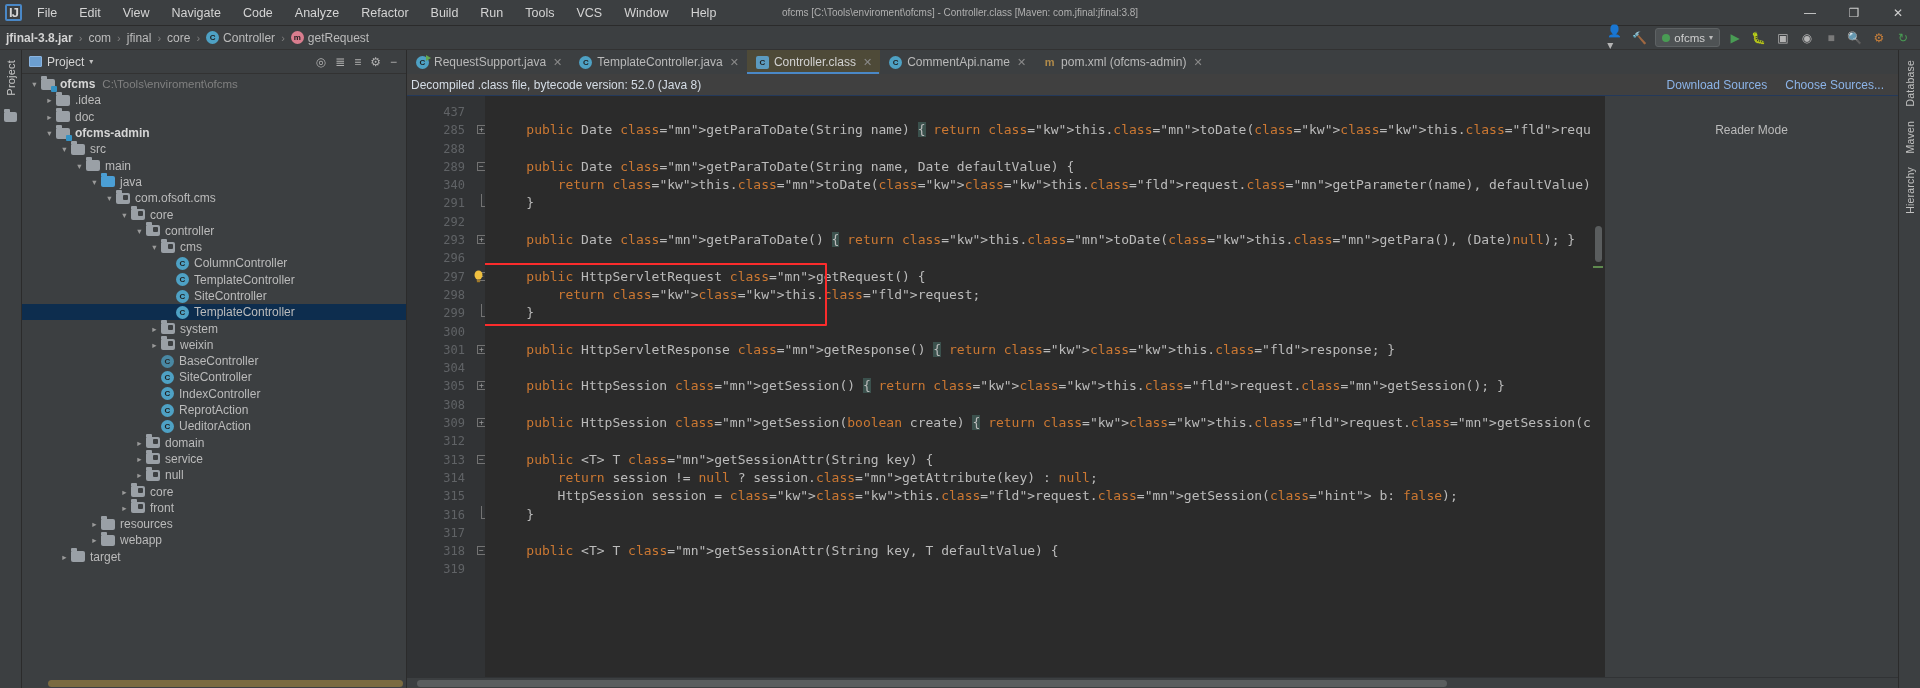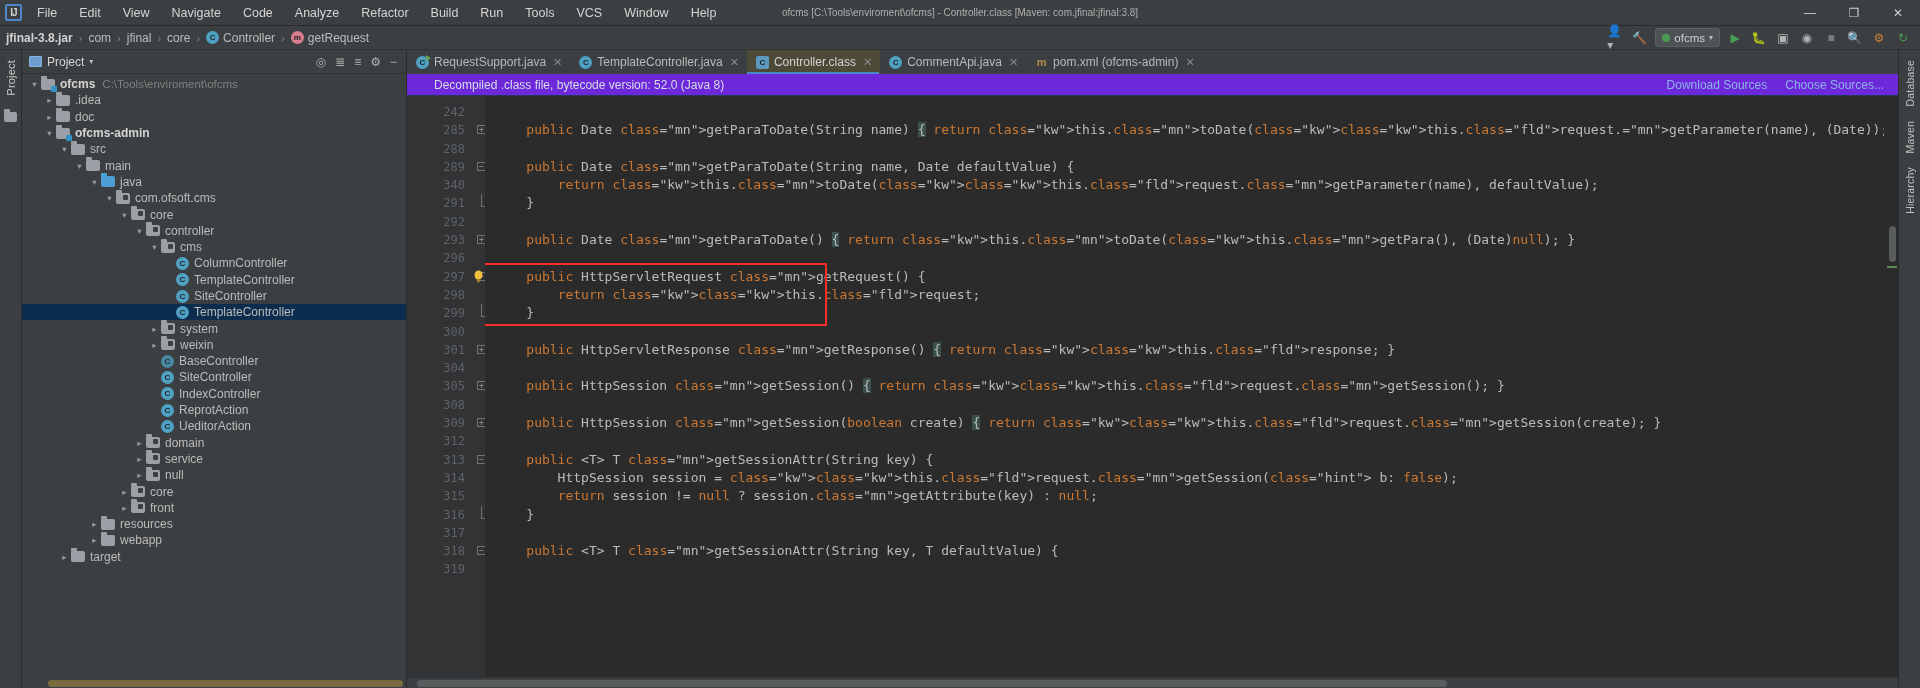--- a/index.html
+++ b/index.html
@@ -12,21 +12,21 @@
   }
   .app { width: 1920px; height: 688px; display: flex; flex-direction: column; position: relative; }
 
   
   .titlebar {
     height: 26px; background: #3c3f41; display: flex; align-items: center;
     border-bottom: 1px solid #2b2b2b; flex: none; position: relative;
   }
   .ij-logo {
     width: 17px; height: 17px; margin: 0 6px 0 5px; border: 2px solid #4a88c7;
-    border-radius: 2px; color: #d6d6d6; font-size: 10px; font-weight: bold;
+    border-radius: 2px; color: #d6d6d6; font-size: 13px; font-weight: bold;
     display: flex; align-items: center; justify-content: center; line-height: 1;
     letter-spacing: -1px; background: #3c3f41;
   }
   .menu { display: flex; align-items: center; gap: 4px; }
   .menu-item {
     font-size: 12.5px; color: #d4d4d4; padding: 4px 9px; cursor: default; white-space: nowrap;
   }
   .title-center {
     position: absolute; left: 0; right: 0; text-align: center; font-size: 10px;
     color: #b0b0b0; pointer-events: none;
@@ -176,22 +176,22 @@
     content: ''; position: absolute; right: -2px; top: -1px; border-left: 5px solid #62a74f;
     border-top: 3.5px solid transparent; border-bottom: 3.5px solid transparent;
   }
   .tab-ico.cls-file { border-radius: 2px; background: #5c9bbf; }
   .tab-ico.maven {
     background: transparent; color: #b08a4a; border-radius: 0; font-size: 11px; font-weight: bold;
   }
   .tab-close { color: #8a8a8a; font-size: 11px; margin-left: 2px; }
 
   .notice {
-    height: 22px; background: #6d28d9; display: flex; align-items: center; flex: none;
-    padding-left: 27px; font-size: 12px; color: #d5dde6; border-bottom: 1px solid #24395a;
+    height: 22px; background: #404040; display: flex; align-items: center; flex: none;
+    padding-left: 4px; font-size: 12px; color: #d5dde6; border-bottom: 1px solid #24395a;
   }
   .notice-right { margin-left: auto; display: flex; gap: 18px; padding-right: 14px; }
   .notice-link { color: #8cb4e8; font-size: 12px; text-decoration: none; }
 
   .code-wrap { flex: 1; display: flex; min-height: 0; position: relative; overflow: hidden; }
 
   .gutter {
     width: 66px; background: #313335; flex: none; text-align: right; font-size: 12px;
     font-family: "DejaVu Sans Mono", monospace; color: #606366; padding-top: 7px; position: relative;
   }
@@ -522,41 +522,41 @@
             <span>TemplateController.java</span>
             <span class="tab-close">✕</span>
           </div>
           <div class="tab active">
             <span class="tab-ico cls-file">C</span>
             <span>Controller.class</span>
             <span class="tab-close">✕</span>
           </div>
           <div class="tab">
             <span class="tab-ico">C</span>
-            <span>CommentApi.java</span>
+            <span>CommentApi.name</span>
             <span class="tab-close">✕</span>
           </div>
           <div class="tab">
             <span class="tab-ico maven">m</span>
             <span>pom.xml (ofcms-admin)</span>
             <span class="tab-close">✕</span>
           </div>
         </div>
 
       <div class="notice">
         <span>Decompiled .class file, bytecode version: 52.0 (Java 8)</span>
         <div class="notice-right">
           <a class="notice-link" href="#">Download Sources</a>
           <a class="notice-link" href="#">Choose Sources...</a>
         </div>
       </div>
 
       <div class="code-wrap">
         <div class="gutter" id="gutter">
-            <div class="gline">242</div>
+            <div class="gline">437</div>
             <div class="gline">285<span class="fold">+</span></div>
             <div class="gline">288</div>
             <div class="gline">289<span class="fold">−</span></div>
             <div class="gline">340</div>
             <div class="gline">291<span class="fold line-only"></span></div>
             <div class="gline">292</div>
             <div class="gline">293<span class="fold">+</span></div>
             <div class="gline">296</div>
             <div class="gline">297<span class="fold">−</span><span class="bulb"><svg width="11" height="13" viewBox="0 0 11 13">
                   <ellipse cx="5.5" cy="5" rx="4" ry="4.6" fill="#f0c040"></ellipse>
@@ -596,30 +596,33 @@
             <div class="cline">        <span class="kw">return</span> <span <span="" class="kw">class</span>="kw"&gt;<span <span="" class="kw">class</span>="kw"&gt;this.<span <span="" class="kw">class</span>="fld"&gt;request;</div>
             <div class="cline">    }</div>
             <div class="cline">&nbsp;</div>
             <div class="cline">    <span class="kw">public</span> HttpServletResponse <span <span="" class="kw">class</span>="mn"&gt;getResponse() <span class="brace-hl">{</span> <span class="kw">return</span> <span <span="" class="kw">class</span>="kw"&gt;<span <span="" class="kw">class</span>="kw"&gt;this.<span <span="" class="kw">class</span>="fld"&gt;response; }</div>
             <div class="cline">&nbsp;</div>
             <div class="cline">    <span class="kw">public</span> HttpSession <span <span="" class="kw">class</span>="mn"&gt;getSession() <span class="brace-hl">{</span> <span class="kw">return</span> <span <span="" class="kw">class</span>="kw"&gt;<span <span="" class="kw">class</span>="kw"&gt;this.<span <span="" class="kw">class</span>="fld"&gt;request.<span <span="" class="kw">class</span>="mn"&gt;getSession(); }</div>
             <div class="cline">&nbsp;</div>
             <div class="cline">    <span class="kw">public</span> HttpSession <span <span="" class="kw">class</span>="mn"&gt;getSession(<span class="kw">boolean</span> create) <span class="brace-hl">{</span> <span class="kw">return</span> <span <span="" class="kw">class</span>="kw"&gt;<span <span="" class="kw">class</span>="kw"&gt;this.<span <span="" class="kw">class</span>="fld"&gt;request.<span <span="" class="kw">class</span>="mn"&gt;getSession(create); }</div>
             <div class="cline">&nbsp;</div>
             <div class="cline">    <span class="kw">public</span> &lt;T&gt; T <span <span="" class="kw">class</span>="mn"&gt;getSessionAttr(String key) {</div>
+            <div class="cline">        <span class="kw">return</span> session != <span class="kw">null</span> ? session.<span <span="" class="kw">class</span>="mn"&gt;getAttribute(key) : <span class="kw">null</span>;</div>
             <div class="cline">        HttpSession session = <span <span="" class="kw">class</span>="kw"&gt;<span <span="" class="kw">class</span>="kw"&gt;this.<span <span="" class="kw">class</span>="fld"&gt;request.<span <span="" class="kw">class</span>="mn"&gt;getSession(<span <span="" class="kw">class</span>="hint"&gt; b: <span class="kw">false</span>);</div>
-            <div class="cline">        <span class="kw">return</span> session != <span class="kw">null</span> ? session.<span <span="" class="kw">class</span>="mn"&gt;getAttribute(key) : <span class="kw">null</span>;</div>
             <div class="cline">    }</div>
             <div class="cline">&nbsp;</div>
             <div class="cline">    <span class="kw">public</span> &lt;T&gt; T <span <span="" class="kw">class</span>="mn"&gt;getSessionAttr(String key, T defaultValue) {</div>
           </div>
         <div class="code-scroll">
           <div class="thumb"></div>
           <div class="marker" style="top:170px;background:#5f8a4f;"></div>
         </div>
+        <div class="reader-panel">
+          <span class="reader-mode">Reader Mode</span>
+        </div>
       </div>
 
       <div class="hscroll-editor">
         <div class="thumb"></div>
       </div>
     </div>
 
     <div class="rightrail">
       <div class="rail-vtext">Database</div>
       <div class="rail-vtext">Maven</div>

